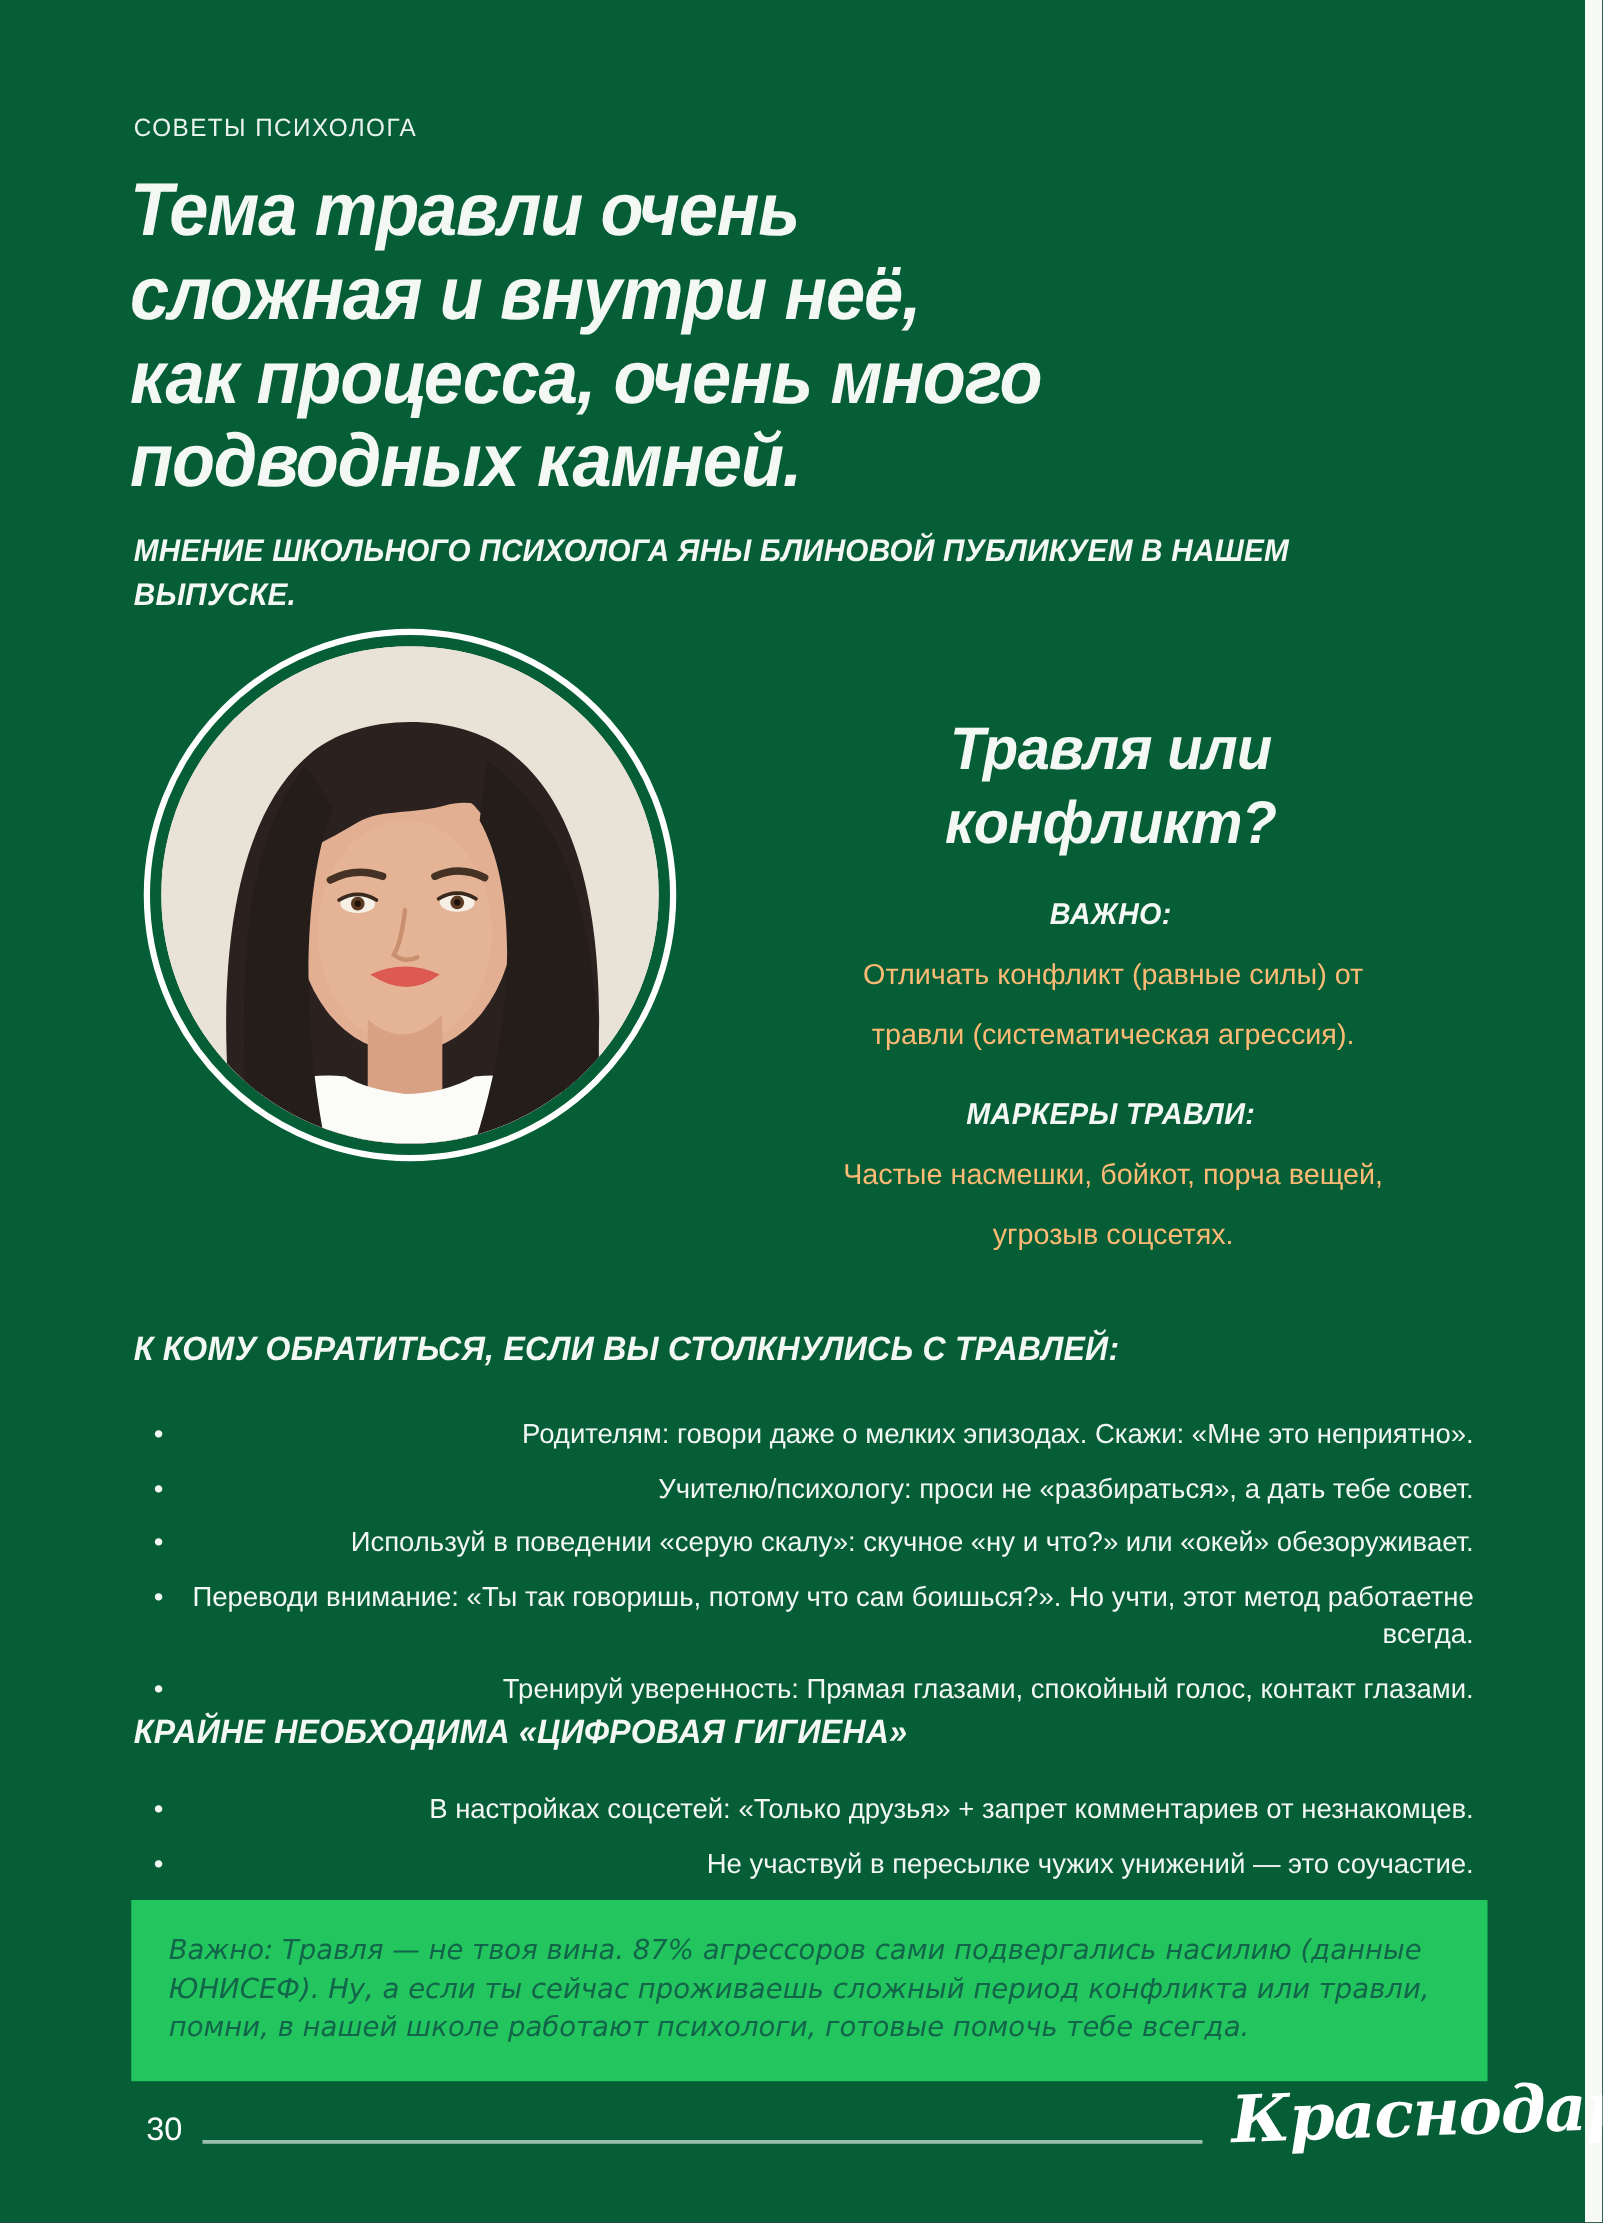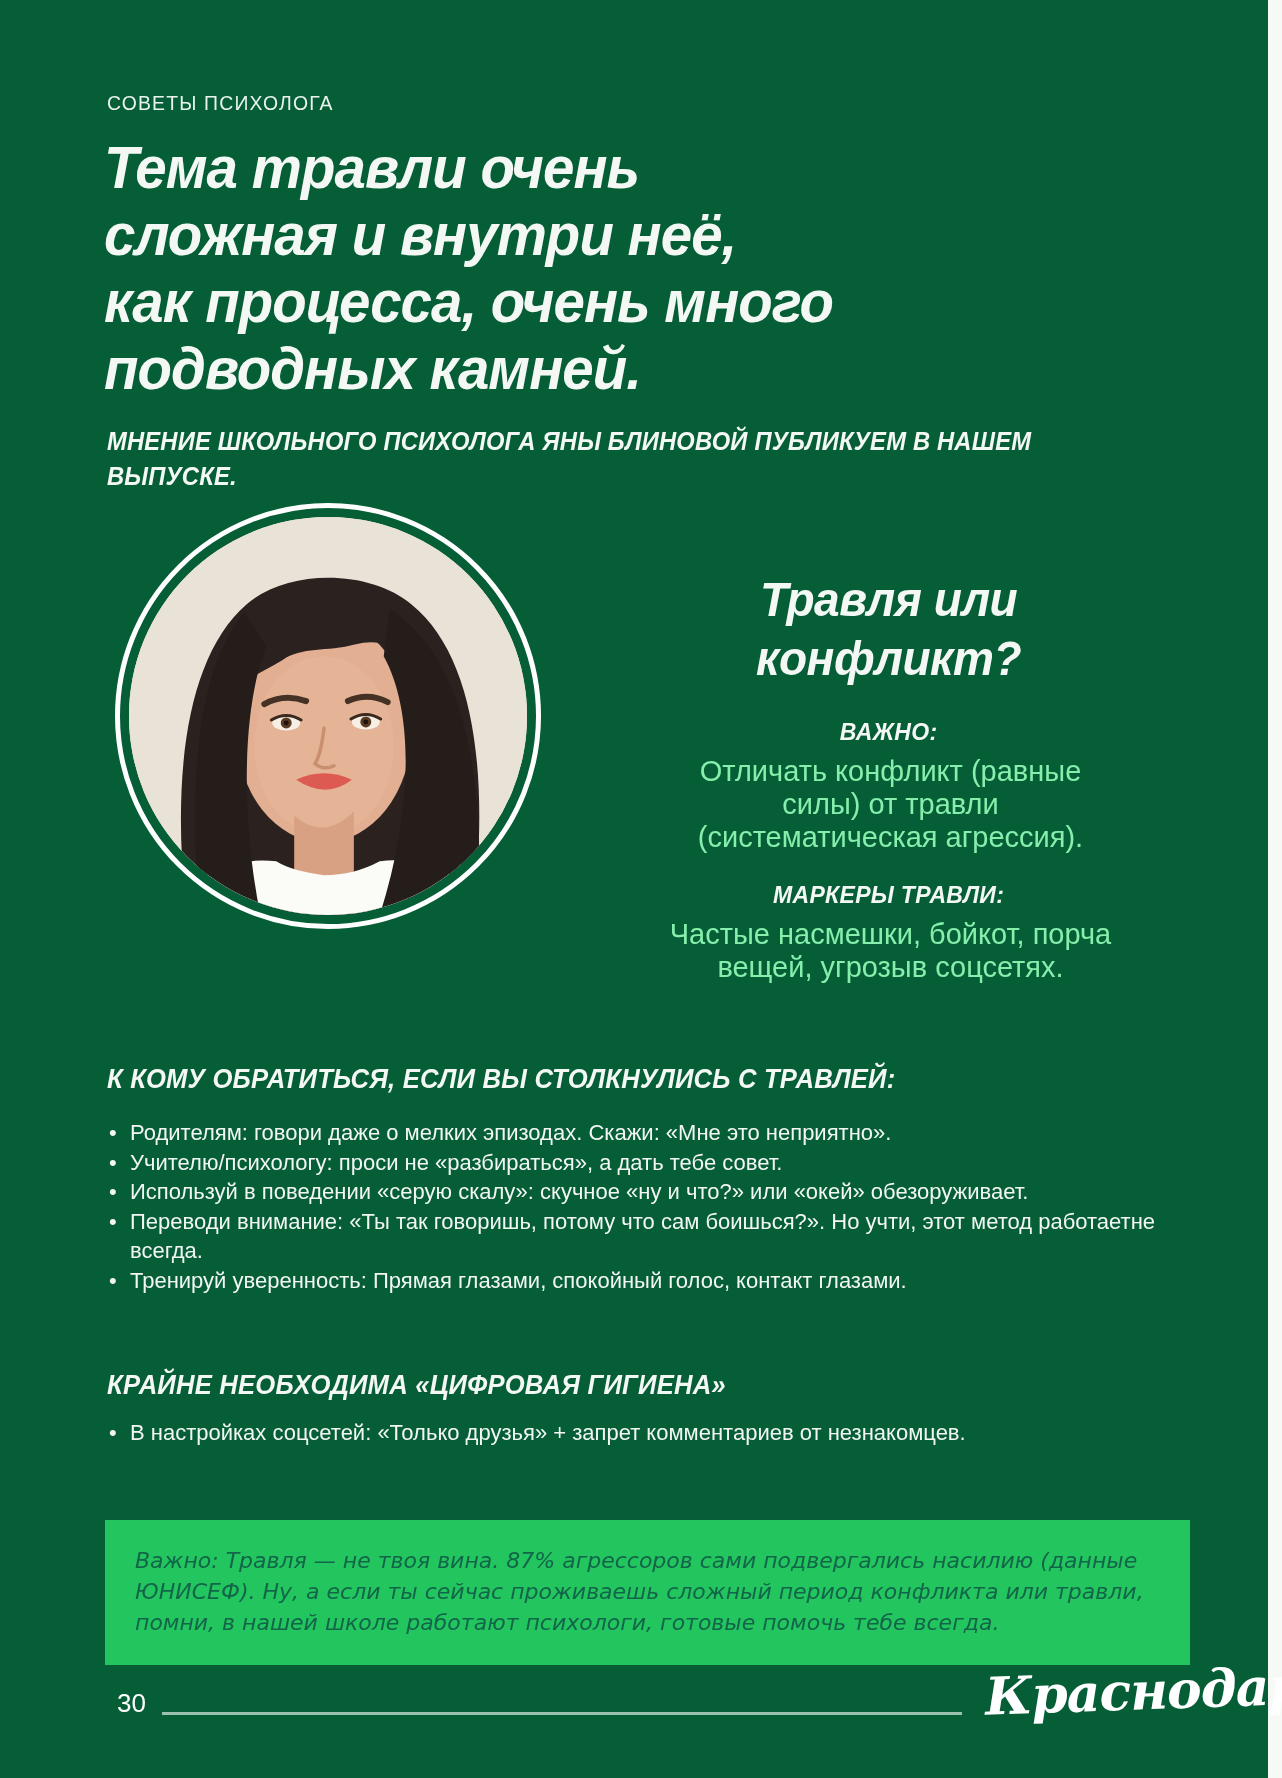--- a/index.html
+++ b/index.html
@@ -56,40 +56,40 @@
     transform:scaleX(.96);transform-origin:0 0;
     margin-bottom:30px;white-space:nowrap;
   }
   .mini-label{
     font-weight:bold;font-style:italic;
     font-size:24px;letter-spacing:.3px;
     transform:scaleX(.96);transform-origin:0 0;
     margin-bottom:9px;
   }
   .mini-text{
-    font-size:29px;line-height:33px;color:#86efac;
+    font-size:23px;line-height:48px;color:#fdba74;
     width:455px;margin-bottom:27px;
   }
   .section-heading{
     position:absolute;left:107px;
     font-weight:bold;font-style:italic;
     font-size:27px;letter-spacing:.2px;
     transform:scaleX(.95);transform-origin:0 0;
     white-space:nowrap;
   }
   .s1{top:1064px;}
   .s2{top:1370px;}
   .bullets{
     position:absolute;left:107px;width:1086px;
     margin:0;padding:0;list-style:none;
     font-size:22px;line-height:29.5px;color:#f2f7f3;
   }
   .b1{top:1118px;}
   .b2{top:1418px;}
-  .bullets li{position:relative;padding-left:23px;margin:0;}
+  .bullets li{position:relative;padding-left:23px;margin:14px;text-align:right;}
   .bullets li::before{
     content:"•";position:absolute;left:2px;top:0;color:#f2f7f3;
   }
   .callout{
     position:absolute;left:105px;top:1520px;width:1085px;
     box-sizing:border-box;background:#22c55e;
     padding:25px 30px 27px 30px;
   }
   .callout-text{
     font-family:"DejaVu Sans", sans-serif;
@@ -191,20 +191,21 @@
     <li>Родителям: говори даже о мелких эпизодах. Скажи: «Мне это неприятно».</li>
     <li>Учителю/психологу: проси не «разбираться», а дать тебе совет.</li>
     <li>Используй в поведении «серую скалу»: скучное «ну и что?» или «окей» обезоруживает.</li>
     <li>Переводи внимание: «Ты так говоришь, потому что сам боишься?». Но учти, этот метод работаетне всегда.</li>
     <li>Тренируй уверенность: Прямая глазами, спокойный голос, контакт глазами.</li>
   </ul>
 
   <div class="section-heading s2">КРАЙНЕ НЕОБХОДИМА «ЦИФРОВАЯ ГИГИЕНА»</div>
   <ul class="bullets b2">
     <li>В настройках соцсетей: «Только друзья» + запрет комментариев от незнакомцев.</li>
+    <li>Не участвуй в пересылке чужих унижений — это соучастие.</li>
   </ul>
 
   <div class="callout">
     <div class="callout-text">Важно: Травля — не твоя вина. 87% агрессоров сами подвергались насилию (данные ЮНИСЕФ). Ну, а если ты сейчас проживаешь сложный период конфликта или травли, помни, в нашей школе работают психологи, готовые помочь тебе всегда.</div>
   </div>
 
   <div class="footer-num">30</div>
   <div class="footer-line"></div>
   <div class="logo">Краснодар</div>
 </div>

